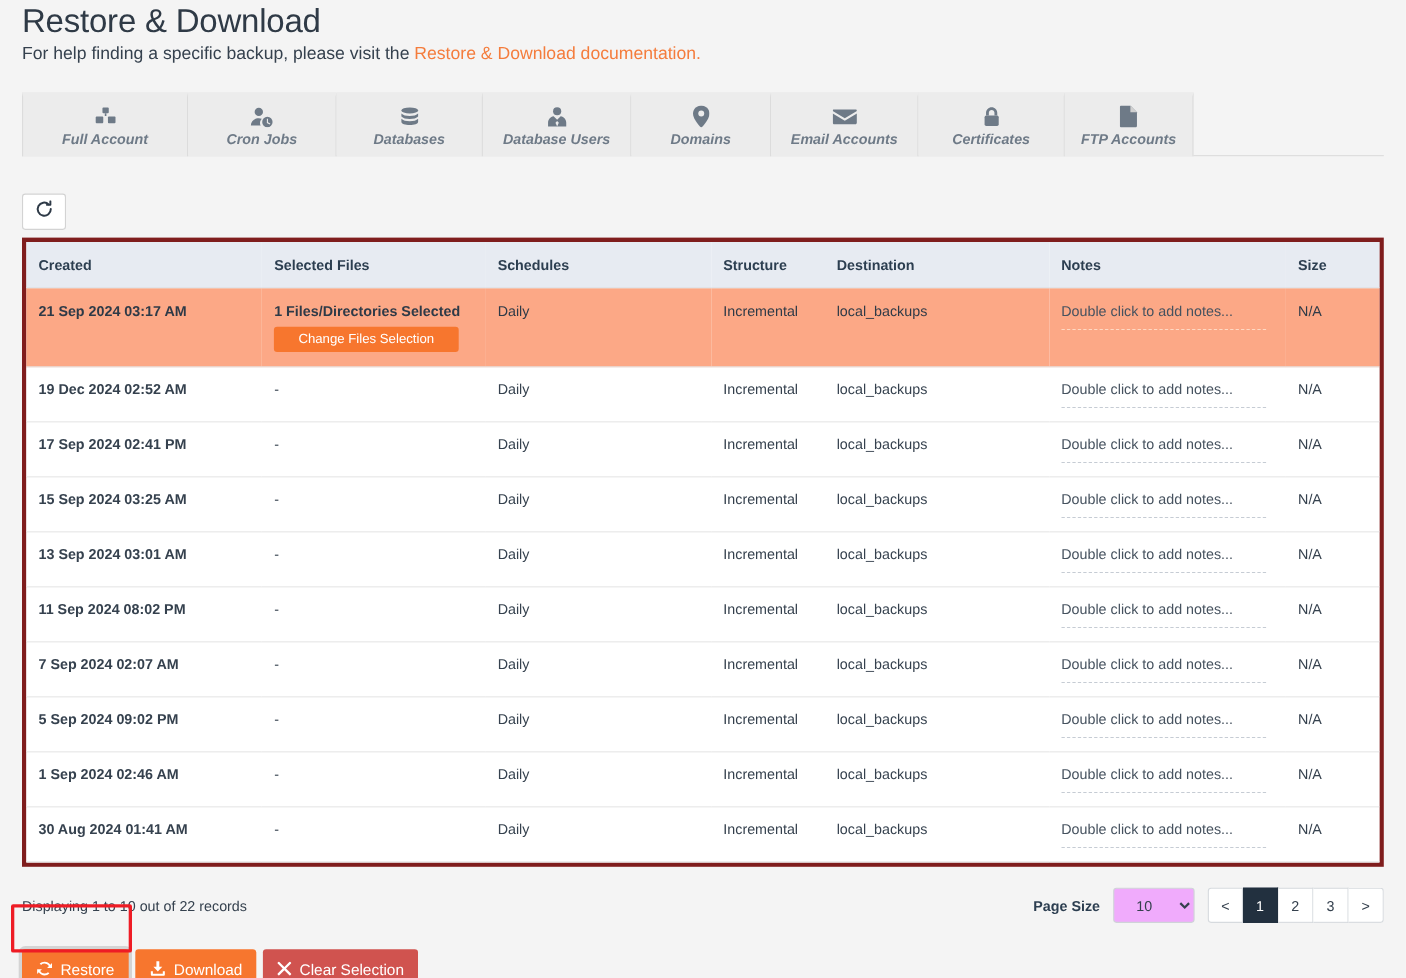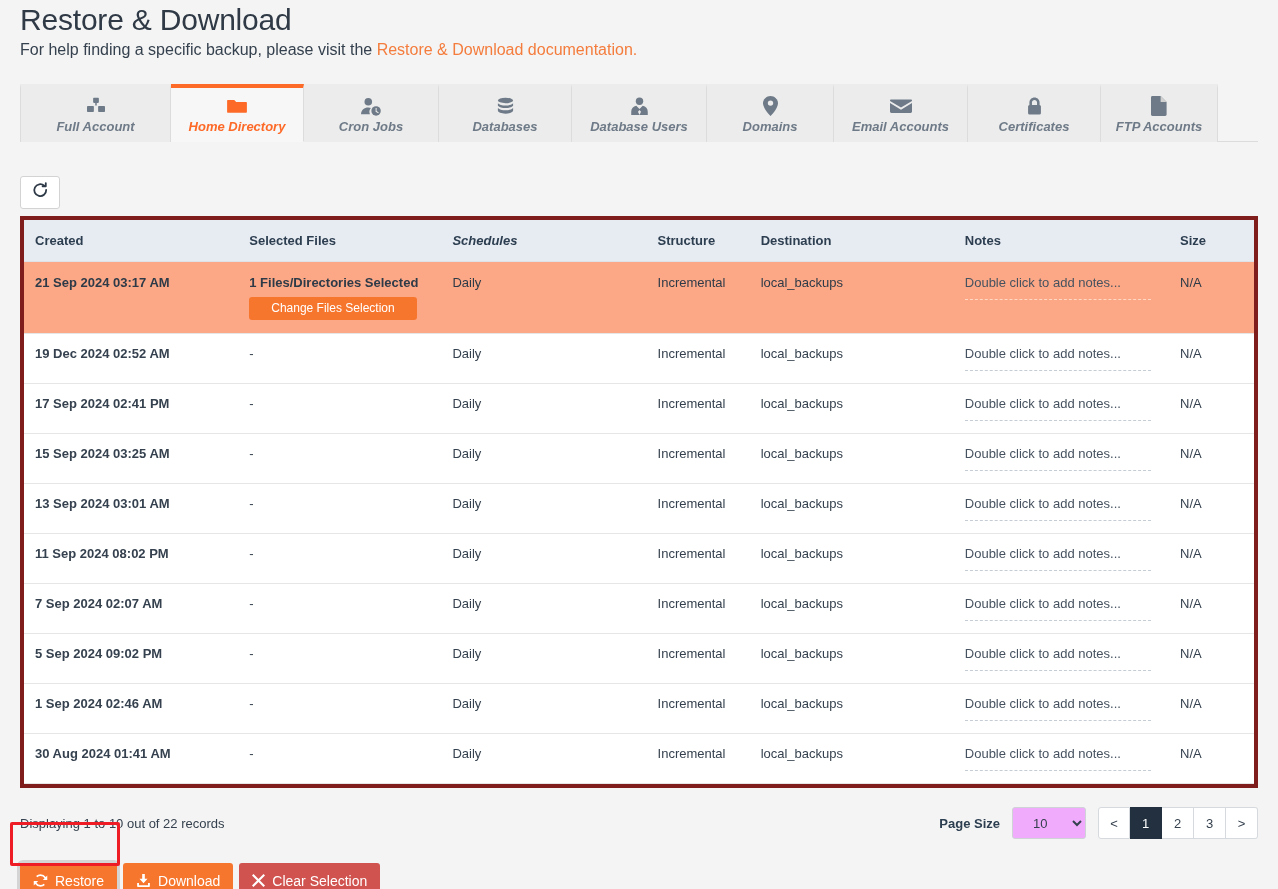--- a/index.html
+++ b/index.html
@@ -115,21 +115,21 @@
     background: #e7ebf2;
     text-align: left;
     font-size: 13px;
     font-weight: bold;
     color: #2c3e50;
     padding: 13px 0 13px 11px;
     border-bottom: 1px solid #dfe3e8;
   }
   .c-created { width: 212px; }
   .c-files   { width: 201px; }
-  .c-sched   { width: 203px; font-style: italic; }
+  .c-sched   { width: 203px; }
   .c-struct  { width: 102px; }
   .c-dest    { width: 202px; }
   .c-notes   { width: 213px; }
   .c-size    { width: 84px; }
 
   tbody td {
     font-size: 13px;
     color: #35414e;
     padding: 12px 0 12px 11px;
     border-bottom: 1px solid #e6e6e6;
@@ -263,28 +263,20 @@
         <svg width="20" height="18" viewBox="0 0 24 22" fill="currentColor">
           <rect x="8.5" y="1" width="7" height="6.2" rx="1"></rect>
           <rect x="1" y="11" width="8.4" height="7.4" rx="1"></rect>
           <rect x="14.6" y="11" width="8.4" height="7.4" rx="1"></rect>
           <path d="M11.1 7.2h1.8v3.2h-1.8z"></path>
         </svg>
       </span>
       <span class="tab-label">Full Account</span>
     </div>
 
-    <div class="tab tab-w2 active">
-      <span class="tab-icon">
-        <svg width="22" height="18" viewBox="0 0 24 20" fill="currentColor">
-          <path d="M2 3.2h7l2 2.4h11c.6 0 1 .5 1 1.1v9.6c0 .6-.4 1.1-1 1.1H2c-.6 0-1-.5-1-1.1V4.3c0-.6.4-1.1 1-1.1z"></path>
-        </svg>
-      </span>
-      <span class="tab-label">Home Directory</span>
-    </div>
 
     <div class="tab tab-w3">
       <span class="tab-icon">
         <svg width="22" height="19" viewBox="0 0 24 21" fill="currentColor">
           <circle cx="9" cy="5.2" r="4.2"></circle>
           <path d="M1 19c0-4.4 3.6-7.4 8-7.4 1.1 0 2.1.2 3 .5-1.1 1.1-1.8 2.6-1.8 4.3 0 1 .2 1.9.7 2.6H1z"></path>
           <circle cx="17.6" cy="15.4" r="5.2"></circle>
           <path d="M17.1 12.2h1.1v3.4l2.4 1.4-.6 1-2.9-1.7z" fill="#ececec"></path>
         </svg>
       </span>

